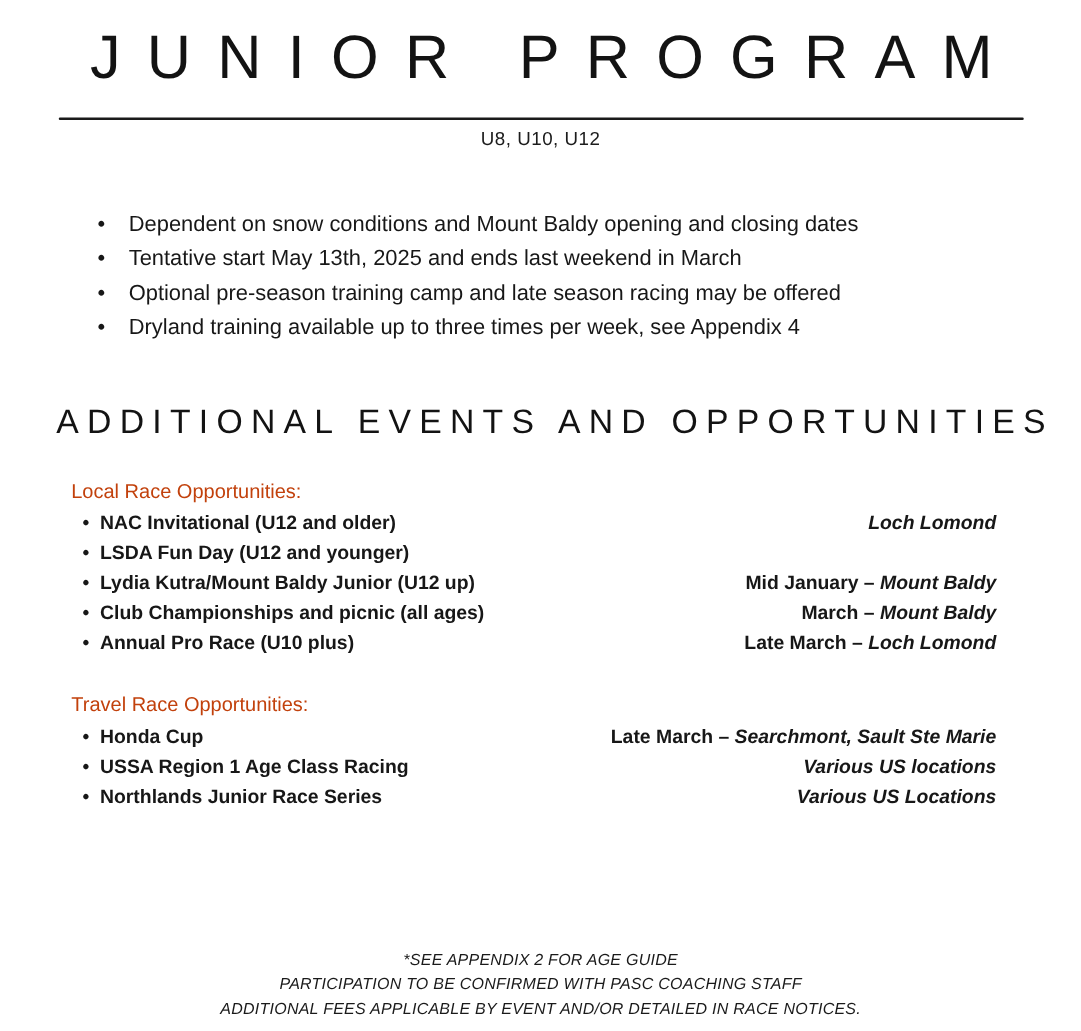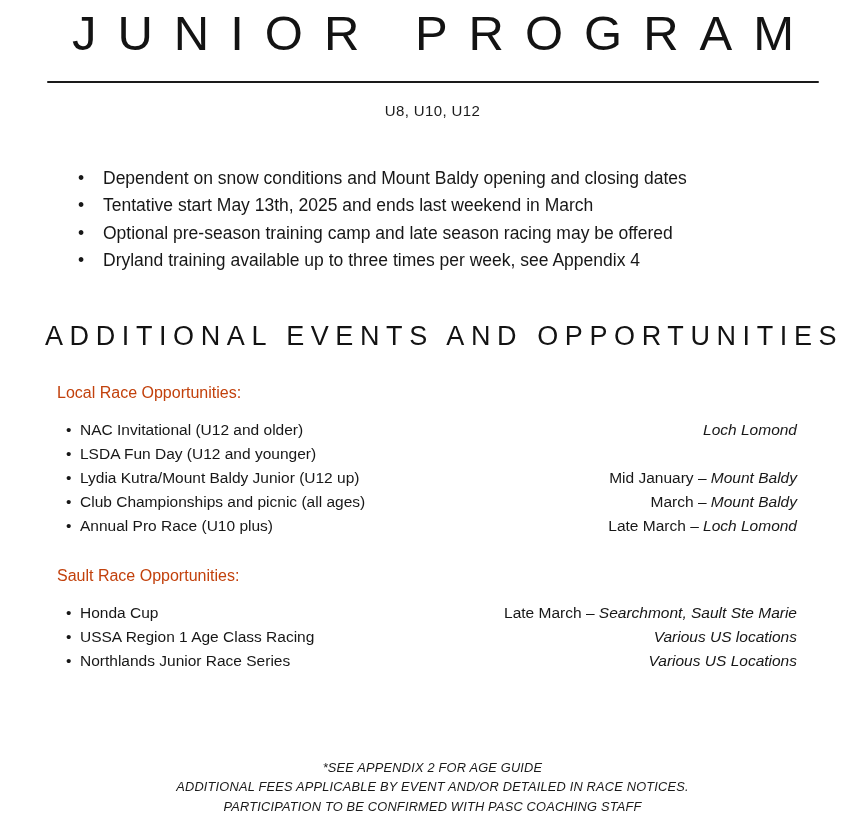--- a/index.html
+++ b/index.html
@@ -14,38 +14,38 @@
     background: #ffffff;
     color: #161616;
     font-family: "Liberation Sans", sans-serif;
     overflow: hidden;
   }
 
   
   .doc-header { text-align: center; }
   .doc-title {
     margin: 0;
-    padding-top: 7px;
+    padding-top: 20px;
     padding-left: 22px; 
     font-size: 49px;
     font-weight: 300;
     letter-spacing: 21px;
     line-height: 1.08;
     color: #131313;
     white-space: nowrap;
   }
   .title-rule {
     width: 772px;
     height: 2px;
     background: #1a1a1a;
     margin: 21px auto 0 auto;
     border-radius: 1px;
   }
   .doc-subtitle {
-    margin-top: 19px;
+    margin-top: 7px;
     font-size: 15px;
     letter-spacing: 0.4px;
     color: #1c1c1c;
   }
 
   
   .program-list {
     list-style: none;
     margin: 46px 0 0 0;
     padding: 0 0 0 76px;
@@ -82,22 +82,23 @@
     margin: 30px 68px 0 57px;
   }
   .event-group.travel { margin-top: 27px; }
   .group-label {
     font-size: 16px;
     line-height: 22px;
     color: #c2410c;
   }
   .event-list {
     list-style: none;
-    margin: 14px 0 0 0;
+    margin: 2px 0 0 0;
     padding: 0;
+    font-weight: bold;
   }
   .event-row {
     display: flex;
     justify-content: space-between;
     align-items: baseline;
     font-size: 15.5px;
     line-height: 24px;
     color: #171717;
   }
   .event-name {
@@ -170,36 +171,36 @@
         <span class="event-where"><span class="plain">March – </span><span class="em">Mount Baldy</span></span>
       </li>
       <li class="event-row">
         <span class="event-name">Annual Pro Race (U10 plus)</span>
         <span class="event-where"><span class="plain">Late March – </span><span class="em">Loch Lomond</span></span>
       </li>
     </ul>
   </section>
 
   <section class="event-group travel">
-    <div class="group-label">Sault Race Opportunities:</div>
+    <div class="group-label">Travel Race Opportunities:</div>
     <ul class="event-list">
       <li class="event-row">
         <span class="event-name">Honda Cup</span>
         <span class="event-where"><span class="plain">Late March – </span><span class="em">Searchmont, Sault Ste Marie</span></span>
       </li>
       <li class="event-row">
         <span class="event-name">USSA Region 1 Age Class Racing</span>
         <span class="event-where"><span class="plain"></span><span class="em">Various US locations</span></span>
       </li>
       <li class="event-row">
         <span class="event-name">Northlands Junior Race Series</span>
         <span class="event-where"><span class="plain"></span><span class="em">Various US Locations</span></span>
       </li>
     </ul>
   </section>
 
   <footer class="doc-footer">
     <div>*SEE APPENDIX 2 FOR AGE GUIDE</div>
+    <div>PARTICIPATION TO BE CONFIRMED WITH PASC COACHING STAFF</div>
     <div>ADDITIONAL FEES APPLICABLE BY EVENT AND/OR DETAILED IN RACE NOTICES.</div>
-    <div>PARTICIPATION TO BE CONFIRMED WITH PASC COACHING STAFF</div>
   </footer>
 
 </div>
 
 </body></html>

